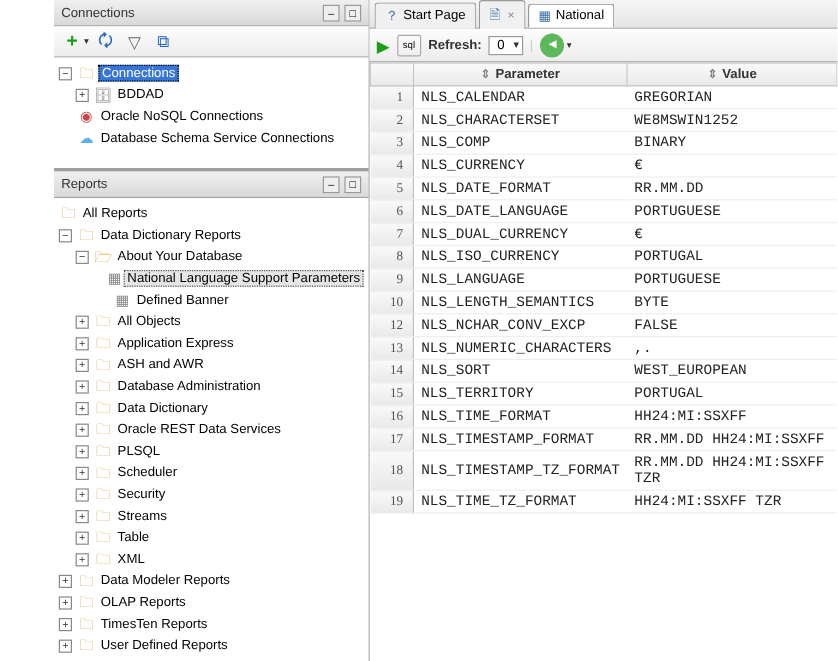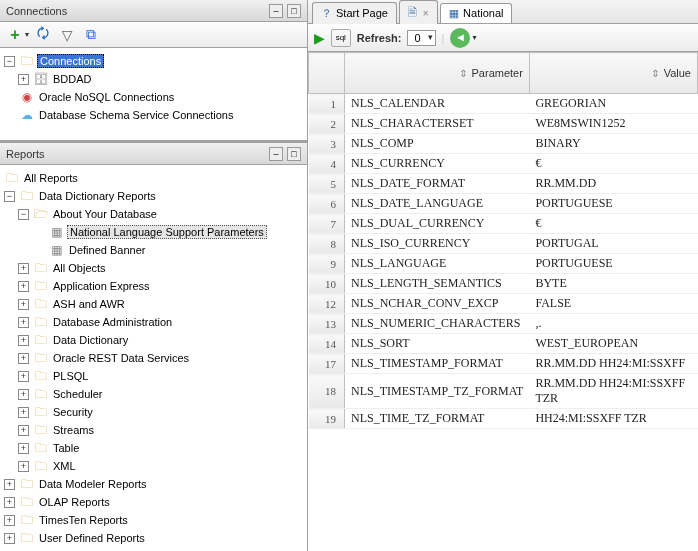--- a/index.html
+++ b/index.html
@@ -1,17 +1,17 @@
 <!DOCTYPE html>
 <html><head>
 <meta charset="utf-8">
 <style>
 * { box-sizing: border-box; margin: 0; padding: 0; font-family: Tahoma, sans-serif; font-size: 11px; }
 body { display: flex; width: 698px; height: 551px; background: #fff; overflow: hidden; }
-.left-panel { width: 308px; display: flex; flex-direction: column; border-right: 1px solid #a0a0a0; }
+.left-panel { width: 308px; display: flex; flex-direction: column; border-right: 1px solid #a0a0a0; padding-left: 45px; }
 .right-panel { flex: 1; display: flex; flex-direction: column; }
 
 .panel-header { background: linear-gradient(#f0f0f0,#d8d8d8); border-bottom: 1px solid #a0a0a0; padding: 3px 6px; display: flex; align-items: center; justify-content: space-between; height: 22px; }
 .panel-header .title { color: #333; }
 .panel-header .hdr-icons { display: flex; gap: 4px; }
 .hdr-icon { width: 14px; height: 14px; border: 1px solid #999; background: #eee; font-size: 9px; text-align: center; line-height: 12px; cursor: pointer; }
 
 .toolbar { background: linear-gradient(#fdfdfd,#ececec); border-bottom: 1px solid #a0a0a0; padding: 3px 5px; display: flex; align-items: center; gap: 4px; height: 26px; }
 .tb-btn { width: 20px; height: 20px; display: flex; align-items: center; justify-content: center; cursor: pointer; font-size: 14px; }
 .add-btn { color: #1a9e1a; font-weight: bold; font-size: 16px; }
@@ -46,23 +46,23 @@
 .toolbar2 { background: linear-gradient(#fdfdfd,#ececec); border-bottom: 1px solid #a0a0a0; padding: 3px 6px; display: flex; align-items: center; gap: 6px; height: 28px; }
 .run-btn { color: #1a9e1a; font-size: 14px; cursor: pointer; }
 .sql-ico { width: 20px; height: 18px; border: 1px solid #aaa; font-size: 8px; text-align: center; line-height: 16px; cursor: pointer; border-radius: 2px; }
 .refresh-lbl { color: #333; font-weight: bold; }
 .refresh-dd { border: 1px solid #999; background: #fff; padding: 1px 14px 1px 6px; cursor: pointer; position: relative; }
 .refresh-dd::after { content: "▾"; position: absolute; right: 2px; font-size: 9px; color: #333; }
 .nav-btn { width: 20px; height: 20px; background: #5cb85c; border-radius: 50%; color: #fff; text-align: center; line-height: 18px; font-size: 11px; cursor: pointer; }
 
 .datagrid { flex: 1; overflow: auto; }
 .datagrid table { border-collapse: collapse; width: 100%; }
-.datagrid th { background: linear-gradient(#f9f9f9,#e9e9e9); border: 1px solid #c0c0c0; padding: 14px 6px; text-align: right; font-weight: normal; color: #333; position: sticky; top: 0; }
+.datagrid th { background: linear-gradient(#f9f9f9,#e9e9e9); border: 1px solid #c0c0c0; padding: 3px 6px; text-align: center; font-weight: bold; color: #333; position: sticky; top: 0; }
 .datagrid th .sort-ico { color: #888; font-size: 10px; margin-right: 4px; }
-.datagrid td { border-bottom: 1px solid #eee; padding: 2px 6px; font-family: Liberation Serif, serif; font-size: 12px; color: #222; }
+.datagrid td { border-bottom: 1px solid #eee; padding: 2px 6px; font-family: Liberation Mono, monospace; font-size: 12px; color: #222; }
 .datagrid td.rownum { text-align: right; background: linear-gradient(#f9f9f9,#e9e9e9); border-right: 1px solid #c0c0c0; font-family: Tahoma; font-size: 11px; color: #555; width: 36px; padding-right: 8px; }
 .datagrid th.rownum-h { width: 36px; }
 </style>
 </head>
 <body>
 
 <div class="left-panel">
   <div class="panel-header">
     <span class="title">Connections</span>
     <div class="hdr-icons">
@@ -313,20 +313,30 @@
             <td class="rownum">13</td>
             <td>NLS_NUMERIC_CHARACTERS</td>
             <td>,.</td>
           </tr>
           <tr>
             <td class="rownum">14</td>
             <td>NLS_SORT</td>
             <td>WEST_EUROPEAN</td>
           </tr>
           <tr>
+            <td class="rownum">15</td>
+            <td>NLS_TERRITORY</td>
+            <td>PORTUGAL</td>
+          </tr>
+          <tr>
+            <td class="rownum">16</td>
+            <td>NLS_TIME_FORMAT</td>
+            <td>HH24:MI:SSXFF</td>
+          </tr>
+          <tr>
             <td class="rownum">17</td>
             <td>NLS_TIMESTAMP_FORMAT</td>
             <td>RR.MM.DD HH24:MI:SSXFF</td>
           </tr>
           <tr>
             <td class="rownum">18</td>
             <td>NLS_TIMESTAMP_TZ_FORMAT</td>
             <td>RR.MM.DD HH24:MI:SSXFF TZR</td>
           </tr>
           <tr>

